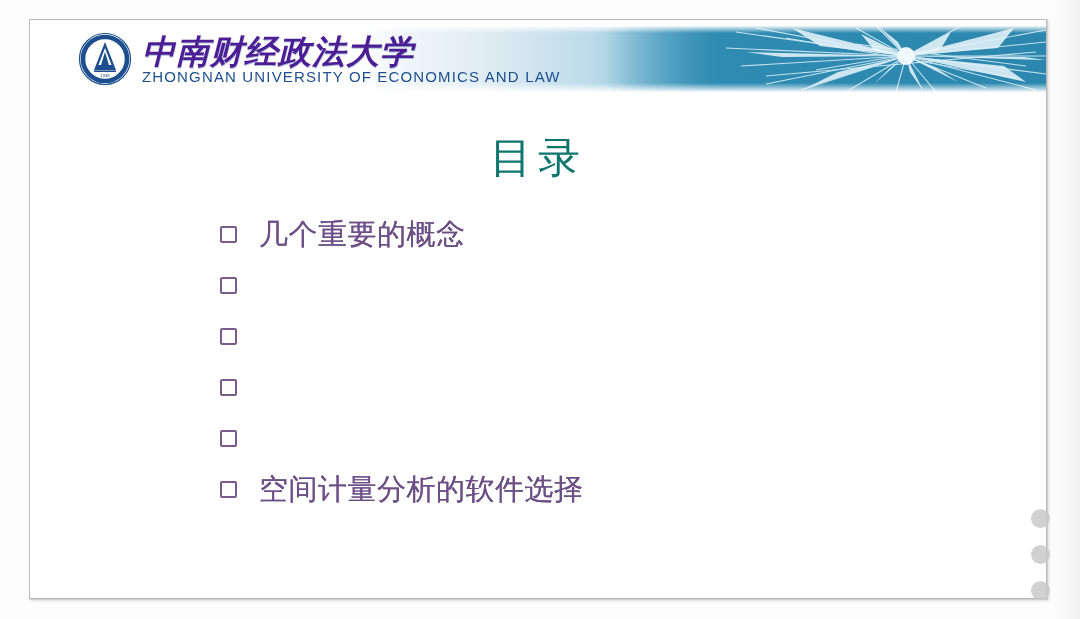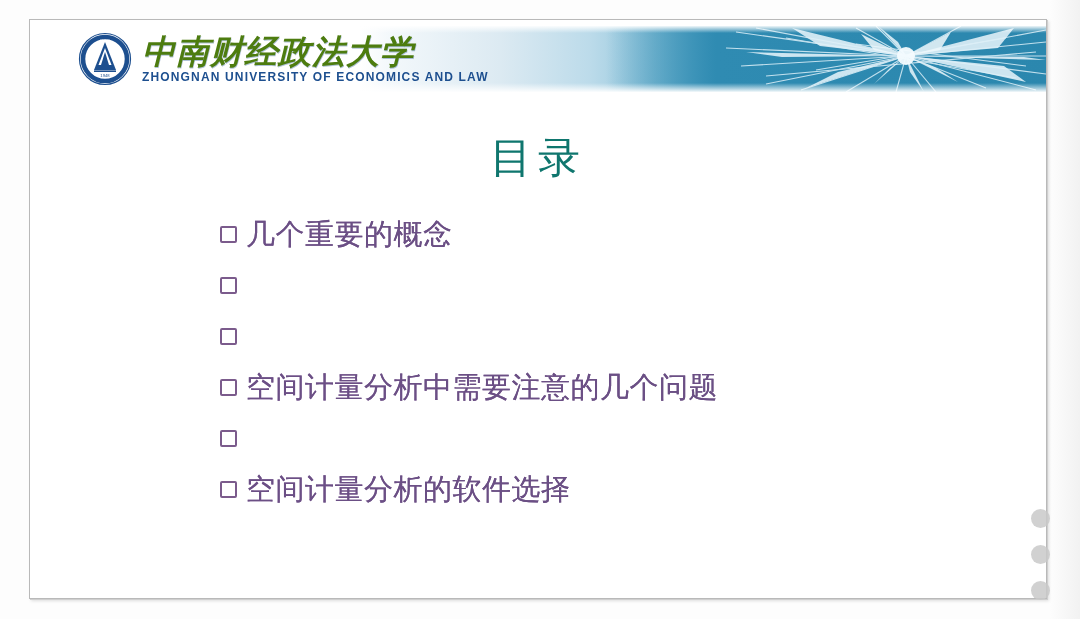--- a/index.html
+++ b/index.html
@@ -107,29 +107,29 @@
     justify-content: center;
     padding-bottom: 2px;
   }
   .logo-cn {
     font-family: "Liberation Serif", "DejaVu Serif", serif;
     font-size: 33px;
     line-height: 36px;
     font-weight: 700;
     font-style: italic;
     letter-spacing: 1px;
-    color: #4d7c0f;
+    color: #4c1d95;
     white-space: nowrap;
     text-shadow: 0.5px 0.5px 0 rgba(29,79,143,0.35);
   }
   .logo-en {
     font-family: "Liberation Sans", "DejaVu Sans", sans-serif;
-    font-size: 12px;
+    font-size: 15px;
     line-height: 12px;
-    font-weight: 700;
+    font-weight: 400;
     letter-spacing: 1.15px;
     color: #1d4f8f;
     white-space: nowrap;
     margin-top: 1px;
   }
 
   
   #slide-title {
     position: absolute;
     left: 0;
@@ -153,20 +153,21 @@
   .agenda-item {
     display: flex;
     align-items: center;
     height: 51px;
     color: #6f5188;
     font-family: "Liberation Serif", "DejaVu Serif", serif;
     font-size: 29px;
     line-height: 34px;
     letter-spacing: 0.5px;
     white-space: nowrap;
+    gap: 13px;
   }
   .agenda-bullet {
     flex: 0 0 auto;
     width: 17px;
     height: 17px;
     margin-right: 9px;
     border: 2.5px solid #7b5b8c;
     border-radius: 2px;
     box-sizing: border-box;
     position: relative;
@@ -300,21 +301,20 @@
         <span class="agenda-label">几个重要的概念</span>
       </div>
       <div class="agenda-item">
         <span class="agenda-bullet"></span>
       </div>
       <div class="agenda-item">
         <span class="agenda-bullet"></span>
       </div>
       <div class="agenda-item">
         <span class="agenda-bullet"></span>
-        <span class="agenda-label">空间计量分析中需要注意的几个问题</span>
       </div>
       <div class="agenda-item">
         <span class="agenda-bullet"></span>
       </div>
       <div class="agenda-item">
         <span class="agenda-bullet"></span>
         <span class="agenda-label">空间计量分析的软件选择</span>
       </div>
     </div>
 

